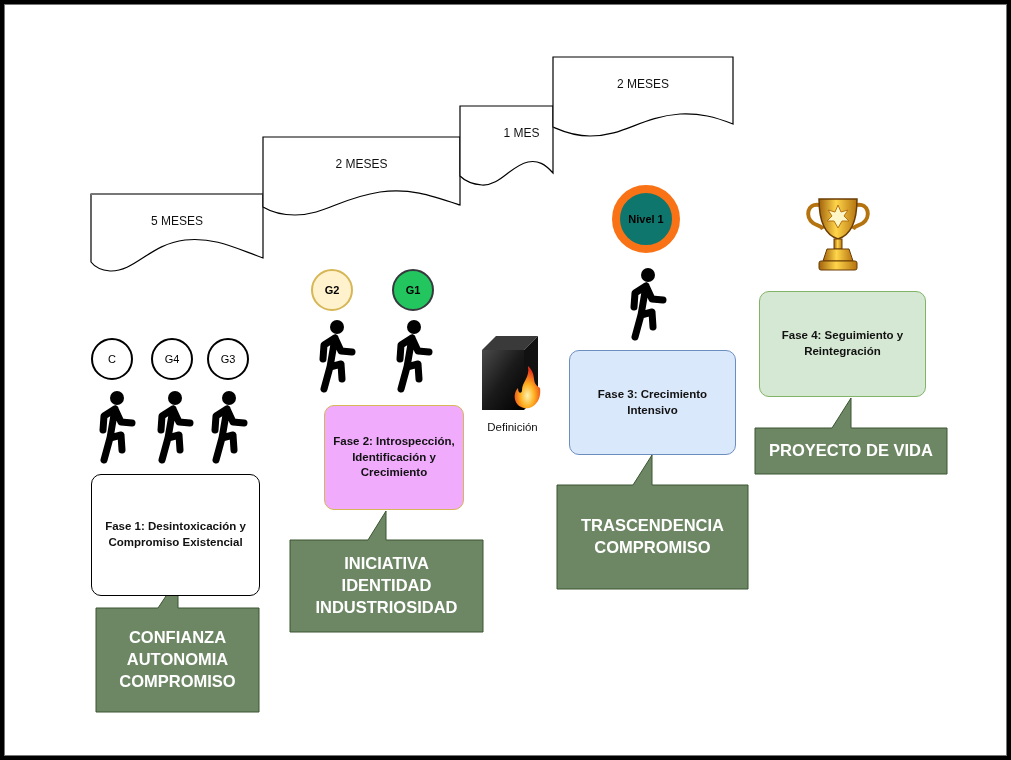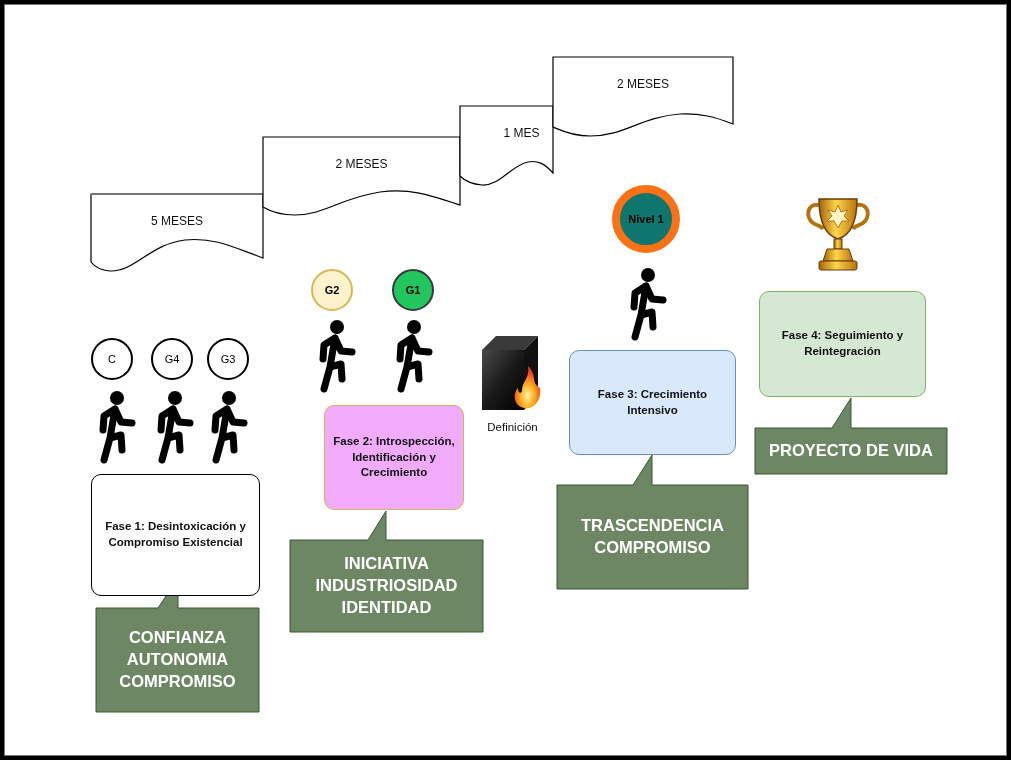--- a/index.html
+++ b/index.html
@@ -150,22 +150,22 @@
 <div class="callout-text" style="left:96px;top:608px;width:163px;height:104px;">
   <div>
     <div>CONFIANZA</div>
     <div>AUTONOMIA</div>
     <div>COMPROMISO</div>
   </div>
 </div>
 <div class="callout-text" style="left:298px;top:540px;width:177px;height:92px;">
   <div>
     <div>INICIATIVA</div>
+    <div>IDENTIDAD</div>
     <div>INDUSTRIOSIDAD</div>
-    <div>IDENTIDAD</div>
   </div>
 </div>
 <div class="callout-text" style="left:557px;top:485px;width:191px;height:104px;">
   <div>
     <div>TRASCENDENCIA</div>
     <div>COMPROMISO</div>
   </div>
 </div>
 <div class="callout-text" style="left:755px;top:428px;width:192px;height:46px;">
   <div>

